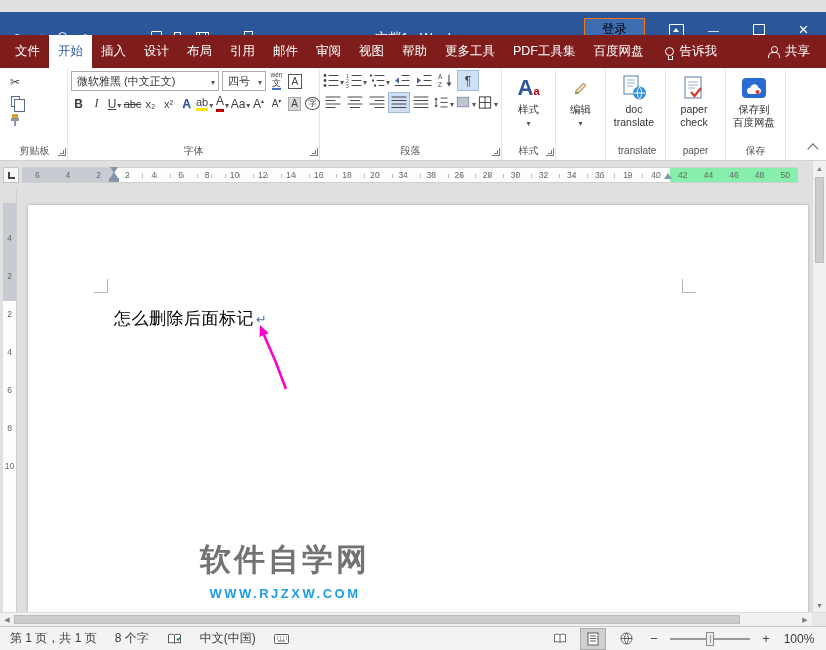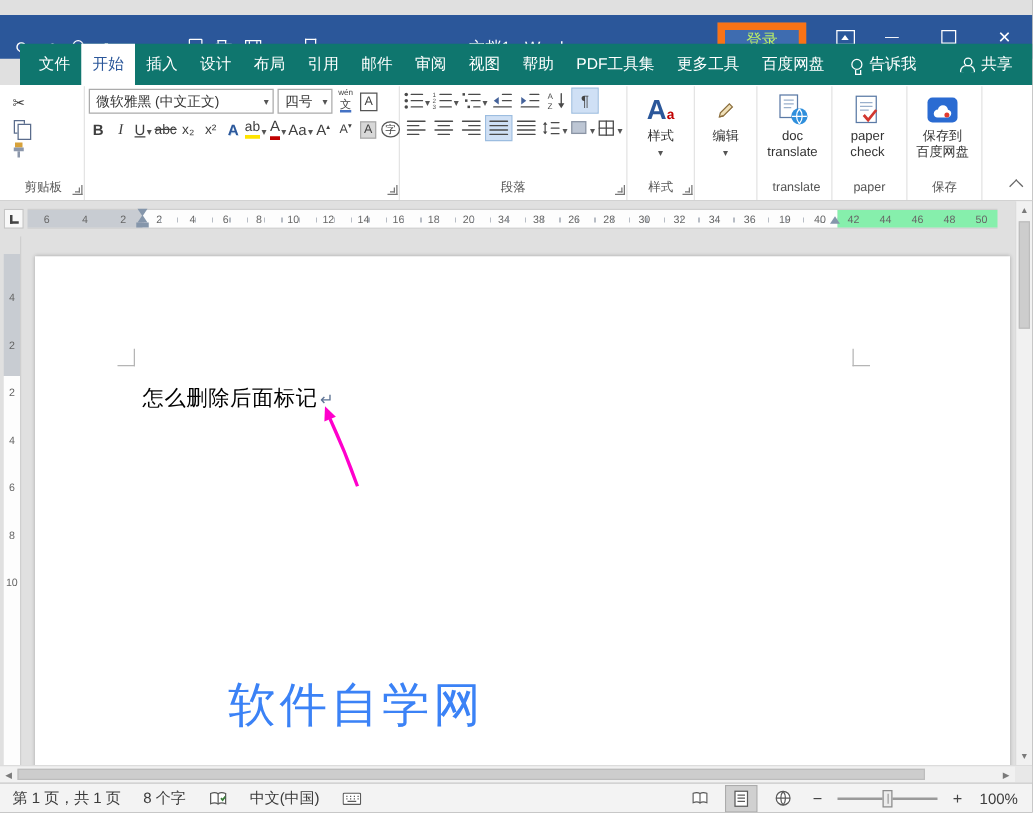--- a/index.html
+++ b/index.html
@@ -22,31 +22,31 @@
 .ic-search::after{content:"";position:absolute;width:5px;height:1.4px;background:#fff;transform:rotate(45deg);right:2px;bottom:3px}
 .ic-doc::before{content:"";width:9px;height:12px;border:1.2px solid #fff;border-radius:1px;display:block}
 .ic-folder::before{content:"";width:12px;height:8px;border:1.2px solid #fff;border-radius:1px;display:block;margin-top:3px}
 .ic-folder::after{content:"";position:absolute;top:3px;left:3px;width:5px;height:2px;border:1.2px solid #fff;border-bottom:none}
 .ic-save::before{content:"";width:11px;height:11px;border:1.2px solid #fff;display:block}
 .ic-save::after{content:"";position:absolute;top:4px;width:5px;height:4px;border:1px solid #fff;border-top:none}
 .ic-print::before{content:"";width:11px;height:6px;border:1.2px solid #fff;display:block;margin-top:4px}
 .ic-print::after{content:"";position:absolute;top:2px;width:7px;height:4px;border:1.2px solid #fff;border-bottom:none}
 .wtitle{position:absolute;left:50%;transform:translateX(-50%);font-size:13px;white-space:nowrap}
 .tb-right{margin-left:auto;display:flex;align-items:center;height:100%}
-.login-btn{height:24px;padding:0 17px;margin-right:16px;background:#3e6cb0;border:6px solid #f97316;color:#bef264;font-size:12.5px;font-family:inherit;cursor:pointer}
+.login-btn{height:24px;padding:0 17px;margin-right:16px;background:#3e6cb0;border:1px solid #f97316;color:#000000;font-size:12.5px;font-family:inherit;cursor:pointer}
 .ribbon-opts{width:30px;height:100%;display:flex;align-items:center;justify-content:center;position:relative}
 .ribbon-opts::before{content:"";width:13px;height:10px;border:1.2px solid #fff}
 .ribbon-opts::after{content:"";position:absolute;width:0;height:0;border-left:3px solid transparent;border-right:3px solid transparent;border-bottom:4px solid #fff;top:16px}
 .winbtn{width:45px;height:35px;display:flex;align-items:center;justify-content:center}
 .w-min::before{content:"—";font-size:11px}
 .w-max::before{content:"";width:10px;height:9px;border:1.1px solid #fff}
 .w-close::before{content:"×";font-size:17px;font-weight:400}
 
 
-.tabsrow{position:absolute;top:35px;left:16px;right:0;height:33px;background:#0f766e;display:flex;align-items:stretch;padding-left:6px}
+.tabsrow{position:absolute;top:35px;left:0;right:0;height:33px;background:#7f1d1d;display:flex;align-items:stretch;padding-left:6px}
 .tab{display:flex;align-items:center;padding:0 9px;font-size:12.5px;color:#fff;white-space:nowrap}
 .tab.active{background:#fff;color:#2b579a}
 .tellme{display:flex;align-items:center;gap:6px;color:#fff;margin-left:12px;font-size:12.5px}
 .bulb{width:9px;height:9px;border:1.2px solid #fff;border-radius:50%;position:relative}
 .bulb::after{content:"";position:absolute;left:2px;top:8px;width:3px;height:3px;border-left:1.2px solid #fff;border-right:1.2px solid #fff;border-bottom:1.2px solid #fff}
 .share{margin-left:auto;margin-right:16px;display:flex;align-items:center;gap:6px;color:#fff;font-size:12.5px}
 .person{width:12px;height:12px;position:relative}
 .person::before{content:"";position:absolute;left:3.5px;top:0;width:5px;height:5px;border:1.2px solid #fff;border-radius:50%}
 .person::after{content:"";position:absolute;left:1px;top:6.5px;width:10px;height:5px;border:1.2px solid #fff;border-bottom:none;border-radius:5px 5px 0 0}
 
@@ -137,21 +137,21 @@
 .vruler{position:absolute;left:3px;top:0;width:14px;height:100%;display:flex;flex-direction:column;align-items:center;font-size:8.5px;color:#666;padding-top:44px;gap:28px;
   background:linear-gradient(#e0e0e0 0 14px,#c8ccd2 14px 112px,#fdfdfd 112px 100%);border-right:1px solid #cfcfcf}
 .page{position:absolute;left:28px;top:16px;right:4px;bottom:-20px;background:#fff;box-shadow:0 0 3px rgba(0,0,0,.25)}
 .crop{position:absolute;width:14px;height:14px}
 .crop-left{left:66px;top:74px;border-right:1px solid #b5b5b5;border-bottom:1px solid #b5b5b5}
 .crop-right{right:112px;top:74px;border-left:1px solid #b5b5b5;border-bottom:1px solid #b5b5b5}
 .doctext{position:absolute;left:86px;top:102px;font-size:17px;color:#000;letter-spacing:.5px;white-space:nowrap}
 .pmark{color:#5f7596;font-size:13px;margin-left:2px}
 .arrow{position:absolute;left:196px;top:112px}
 .watermark{position:absolute;left:117px;top:334px;width:280px;text-align:center}
-.wm-title{font-size:38px;font-weight:normal;color:#3b82f6;letter-spacing:3px;white-space:nowrap}
+.wm-title{font-size:31px;font-weight:bold;color:#737373;letter-spacing:3px;white-space:nowrap}
 .wm-url{font-size:13px;font-weight:bold;color:#1e9de4;letter-spacing:2.5px;margin-top:5px}
 
 
 .vscroll{position:absolute;right:0;top:161px;width:14px;bottom:38px;background:#f1f1f1;border-left:1px solid #dcdcdc}
 .vs-btn{position:absolute;left:0;right:0;height:14px;display:flex;align-items:center;justify-content:center;font-size:7px;color:#7a7a7a}
 .vs-up{top:0}.vs-up::before{content:"▲"}
 .vs-down{bottom:0}.vs-down::before{content:"▼"}
 .vs-thumb{position:absolute;top:16px;left:2px;right:2px;height:86px;background:#cdcdcd;border:1px solid #bdbdbd}
 .hscroll{position:absolute;left:0;right:0;top:612px;height:14px;background:#f1f1f1;border-top:1px solid #dcdcdc}
 .hs-btn{position:absolute;top:0;bottom:0;width:14px;display:flex;align-items:center;justify-content:center;font-size:7px;color:#7a7a7a}
@@ -210,22 +210,22 @@
     <span class="tab">文件</span>
     <span class="tab active">开始</span>
     <span class="tab">插入</span>
     <span class="tab">设计</span>
     <span class="tab">布局</span>
     <span class="tab">引用</span>
     <span class="tab">邮件</span>
     <span class="tab">审阅</span>
     <span class="tab">视图</span>
     <span class="tab">帮助</span>
+    <span class="tab">更多工具</span>
     <span class="tab">PDF工具集</span>
-    <span class="tab">更多工具</span>
     <span class="tab">百度网盘</span>
     <span class="tellme">
       <span class="bulb"></span>
       <span>告诉我</span>
     </span>
     <span class="share">
       <span class="person"></span>
       <span>共享</span>
     </span>
   </nav>
@@ -303,20 +303,21 @@
               <b class="sh2">A</b>
             </span>
           <span class="fb">
               <b class="shade">A</b>
             </span>
           <span class="fb">
               <b class="enc">字</b>
             </span>
         </div>
       </div>
+      <div class="rg-l">字体</div>
       <span class="launcher"></span>
     </div>
 
     <div class="rg rg-par">
       <div class="rg-c">
         <div class="prow">
           <span class="pb">
               <svg width="16" height="15" viewBox="0 0 16 15">
                 <circle class="fil" cx="2" cy="2.5" r="1.4"></circle>
                 <circle class="fil" cx="2" cy="7.5" r="1.4"></circle>
@@ -572,20 +573,21 @@
       <span class="crop crop-right"></span>
       <div class="doctext">
         <span>怎么删除后面标记</span><span class="pmark">↵</span>
       </div>
       <svg class="arrow" width="70" height="80" viewBox="0 0 70 80">
         <path d="M62 72 Q52 44 40 18" fill="none" stroke="#ff00cc" stroke-width="2.6"></path>
         <polygon points="36,8 44.7,16.3 35.5,20.1" fill="#ff00cc"></polygon>
       </svg>
       <div class="watermark">
         <div class="wm-title">软件自学网</div>
+        <div class="wm-url">WWW.RJZXW.COM</div>
       </div>
     </div>
   </div>
 
   <div class="vscroll">
     <span class="vs-btn vs-up"></span>
     <span class="vs-thumb"></span>
     <span class="vs-btn vs-down"></span>
   </div>
   <div class="hscroll">

